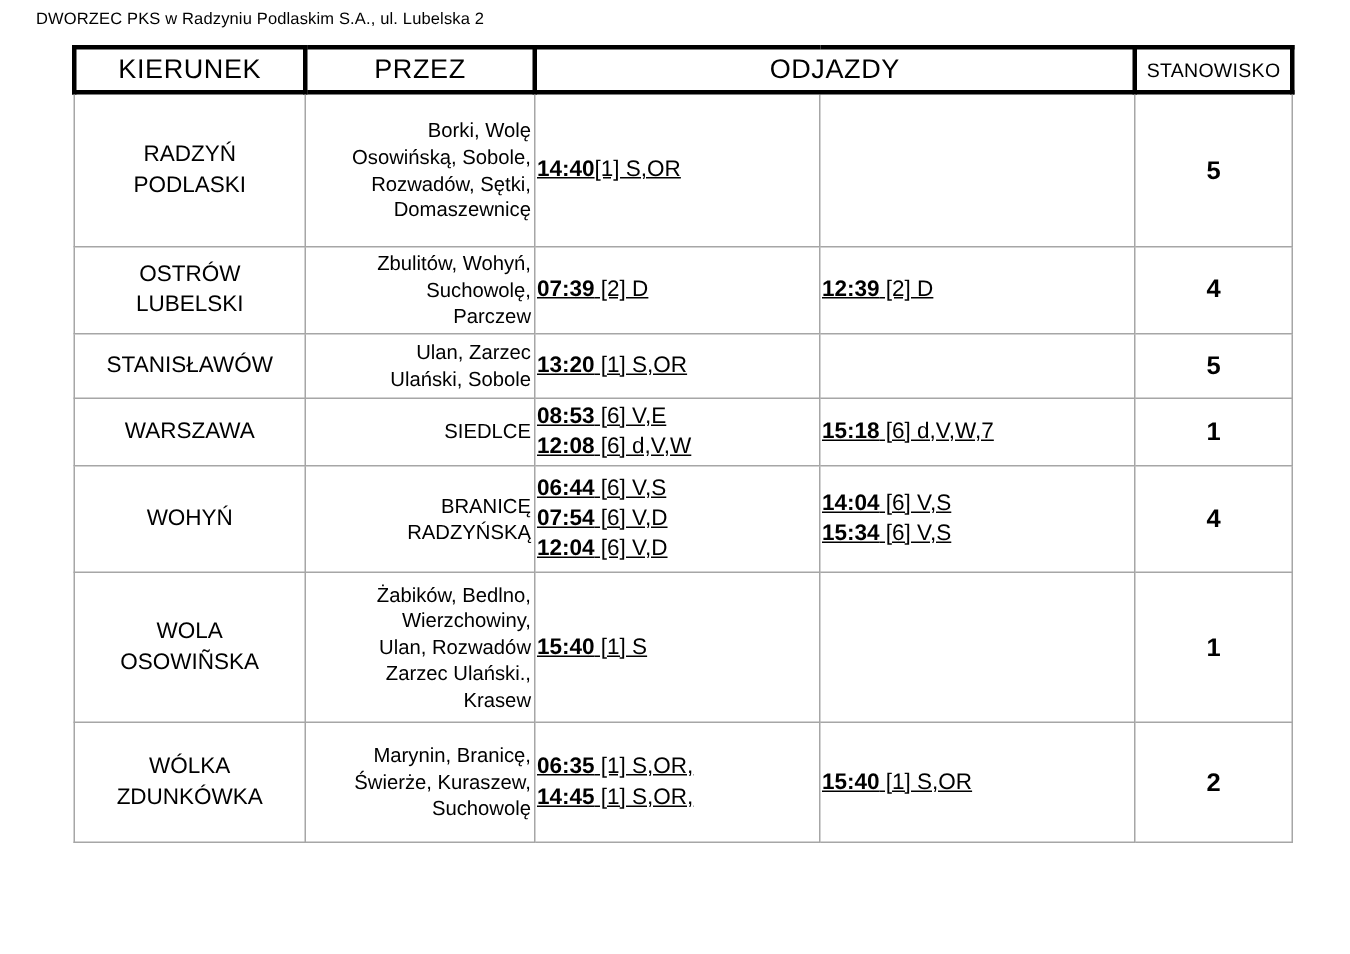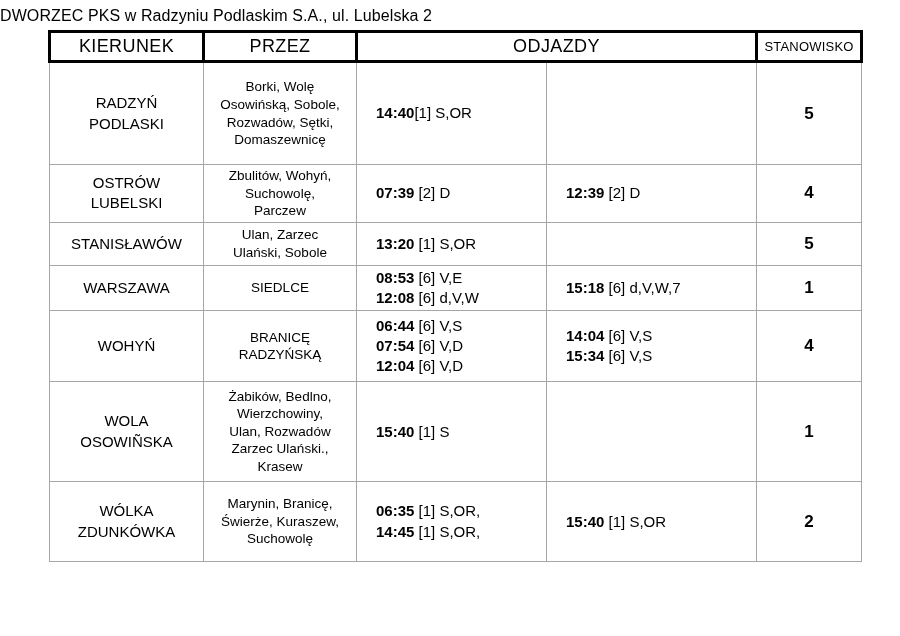--- a/index.html
+++ b/index.html
@@ -11,22 +11,22 @@
   *{ margin:0; padding:0; box-sizing:border-box; }
   html,body{ background:#ffffff; }
   body{
     width:900px; height:636px;
     font-family:"Liberation Sans", sans-serif;
     color:var(--text);
     overflow:hidden;
   }
   .page{ position:relative; width:900px; height:636px; background:var(--bg); }
   .page-title{
-    position:absolute; left:0; top:7px;
-    font-size:16px; letter-spacing:0.1px;
+    position:absolute; left:24px; top:7px;
+    font-size:11px; letter-spacing:0.1px;
   }
   table.timetable{
     position:absolute; left:48px; top:30px;
     width:812px;
     border-collapse:collapse;
     table-layout:fixed;
   }
   th{
     border:3px solid var(--border-strong);
     font-weight:normal;
@@ -42,31 +42,32 @@
     background:var(--bg);
   }
   td.kierunek{
     text-align:center;
     font-size:15px;
     white-space:pre-line;
     line-height:1.35;
     padding:2px 4px;
   }
   td.przez{
-    text-align:center;
+    text-align:right;
     font-size:13.5px;
     white-space:pre-line;
     line-height:1.3;
     padding:2px 2px;
   }
   td.odjazdy{
     font-size:15px;
-    padding:2px 19px;
+    padding:2px 1px;
     line-height:1.35;
     text-align:left;
+    text-decoration:underline;
   }
   .dep-line{ white-space:pre-wrap; }
   .dep-time{ font-weight:bold; }
   td.stanowisko{
     text-align:center;
     font-size:17px;
     font-weight:bold;
   }
 </style>
 </head>

